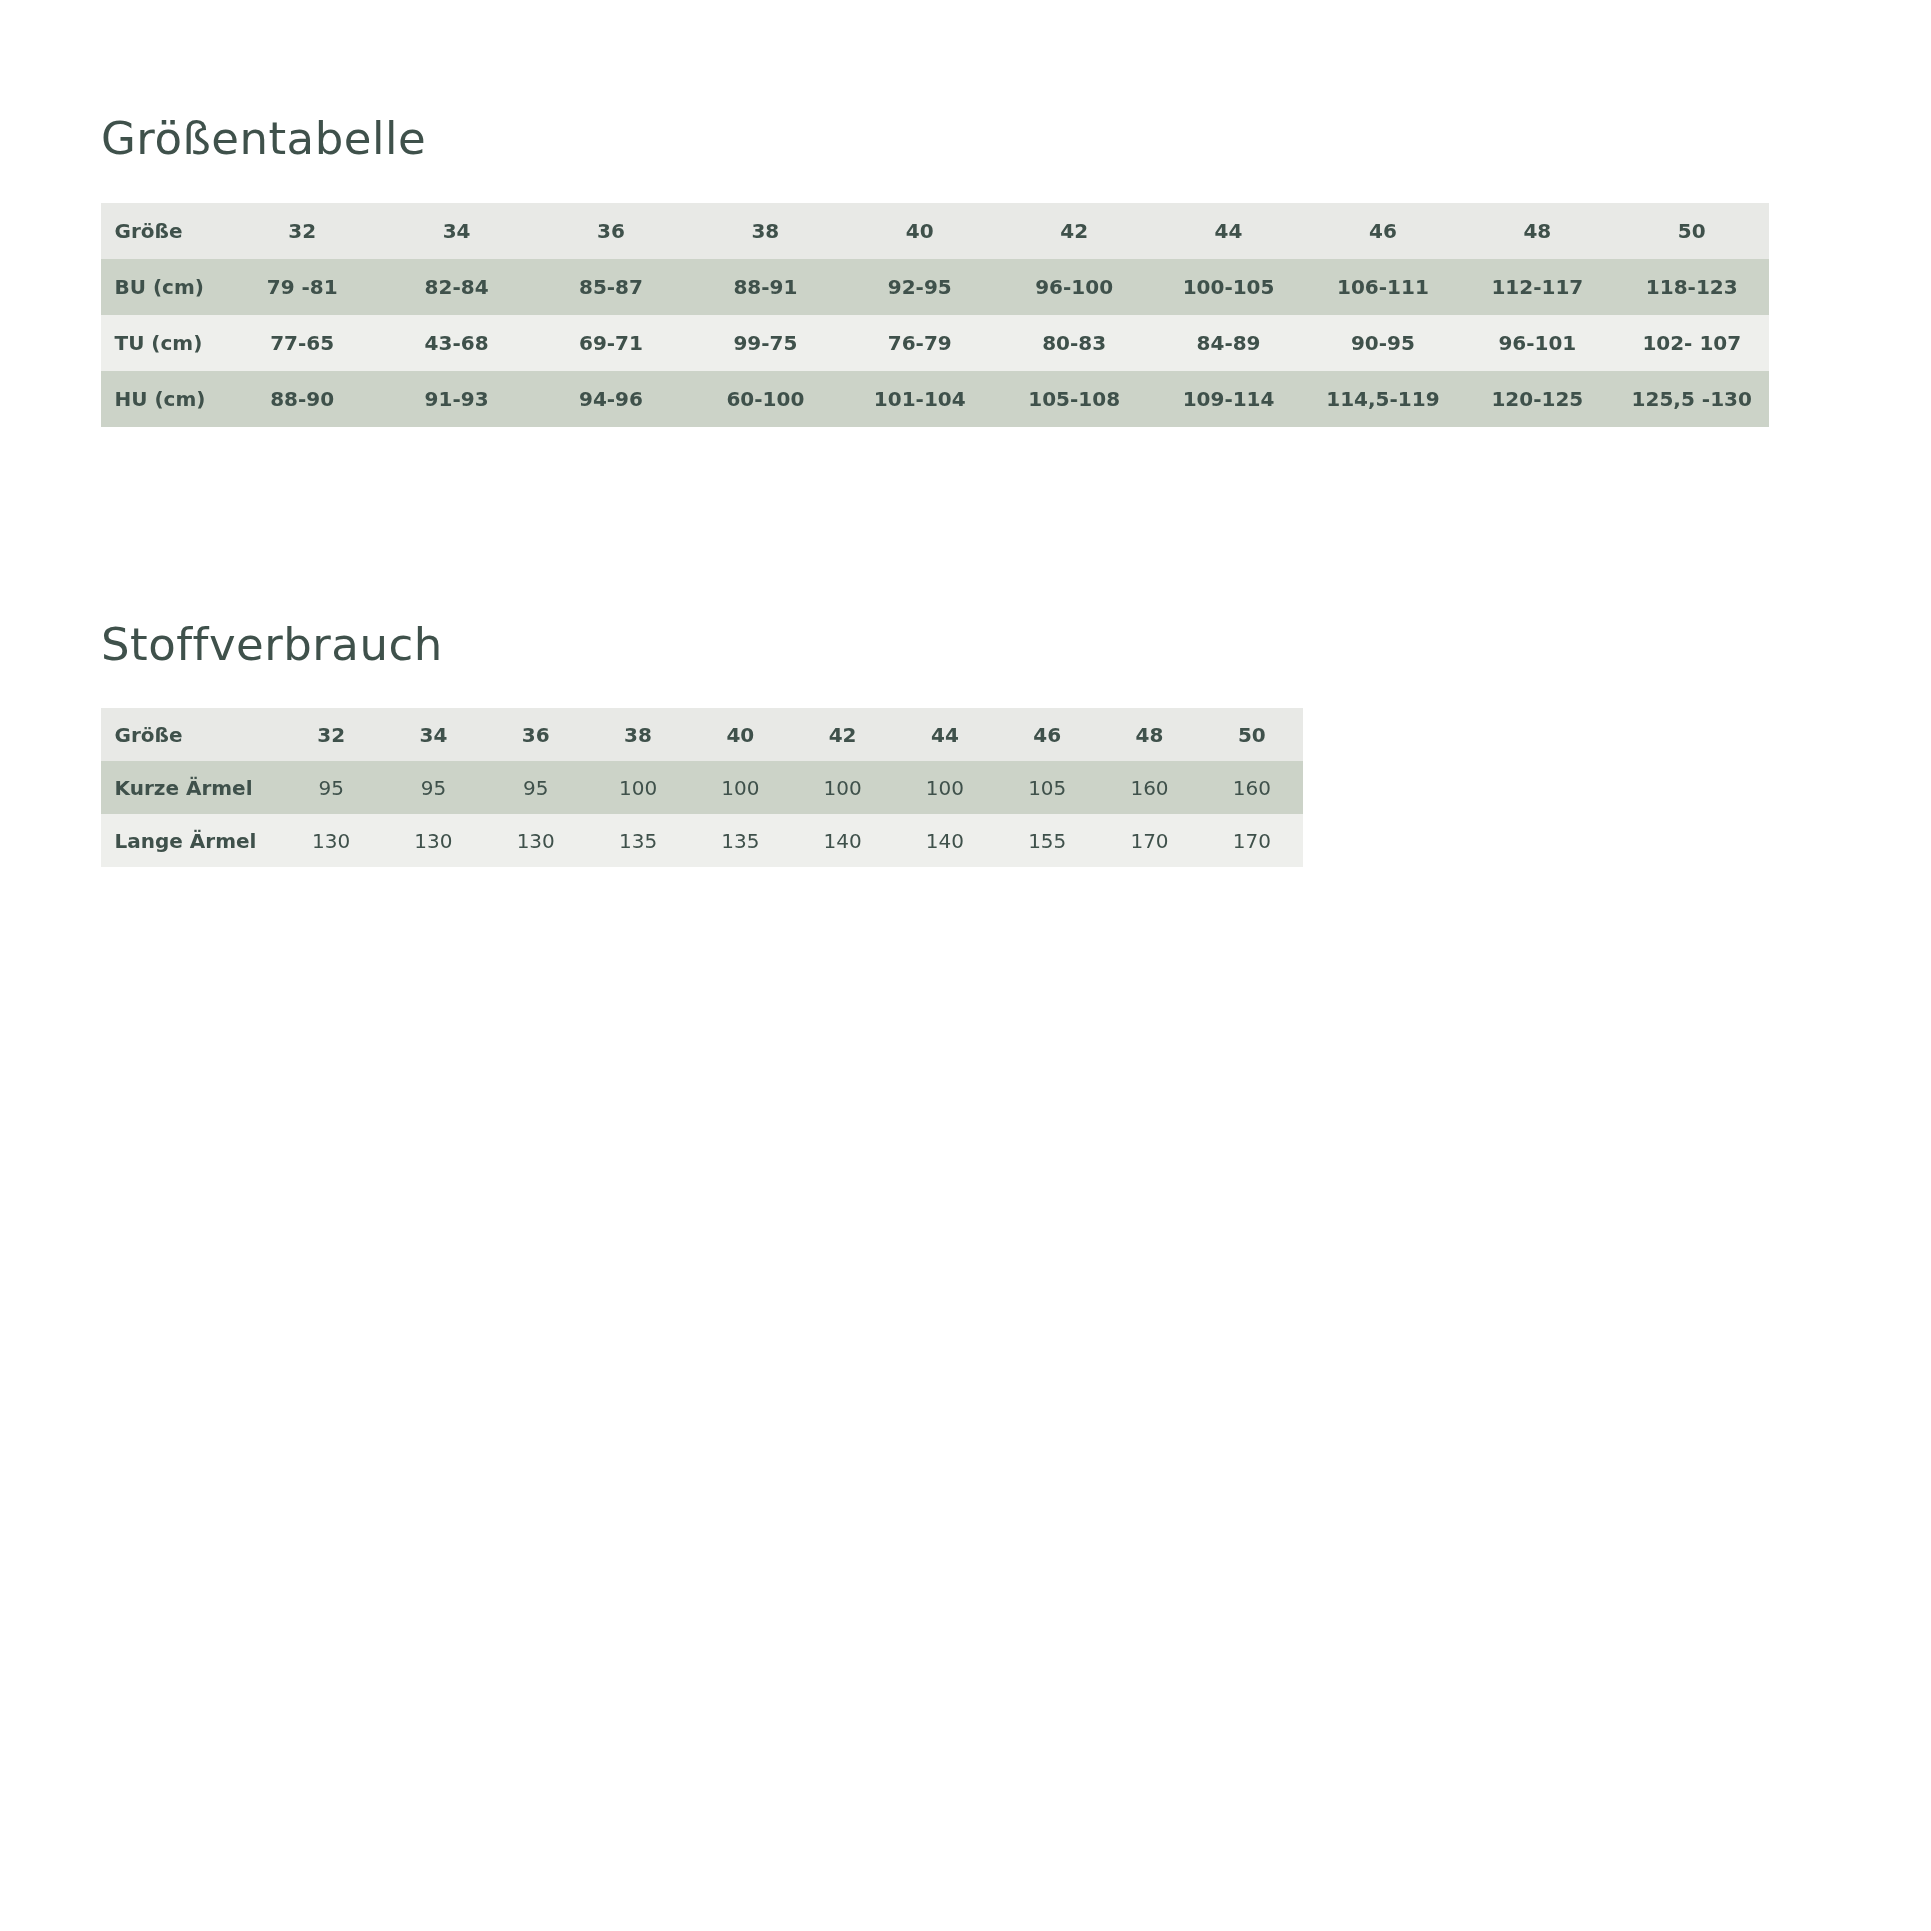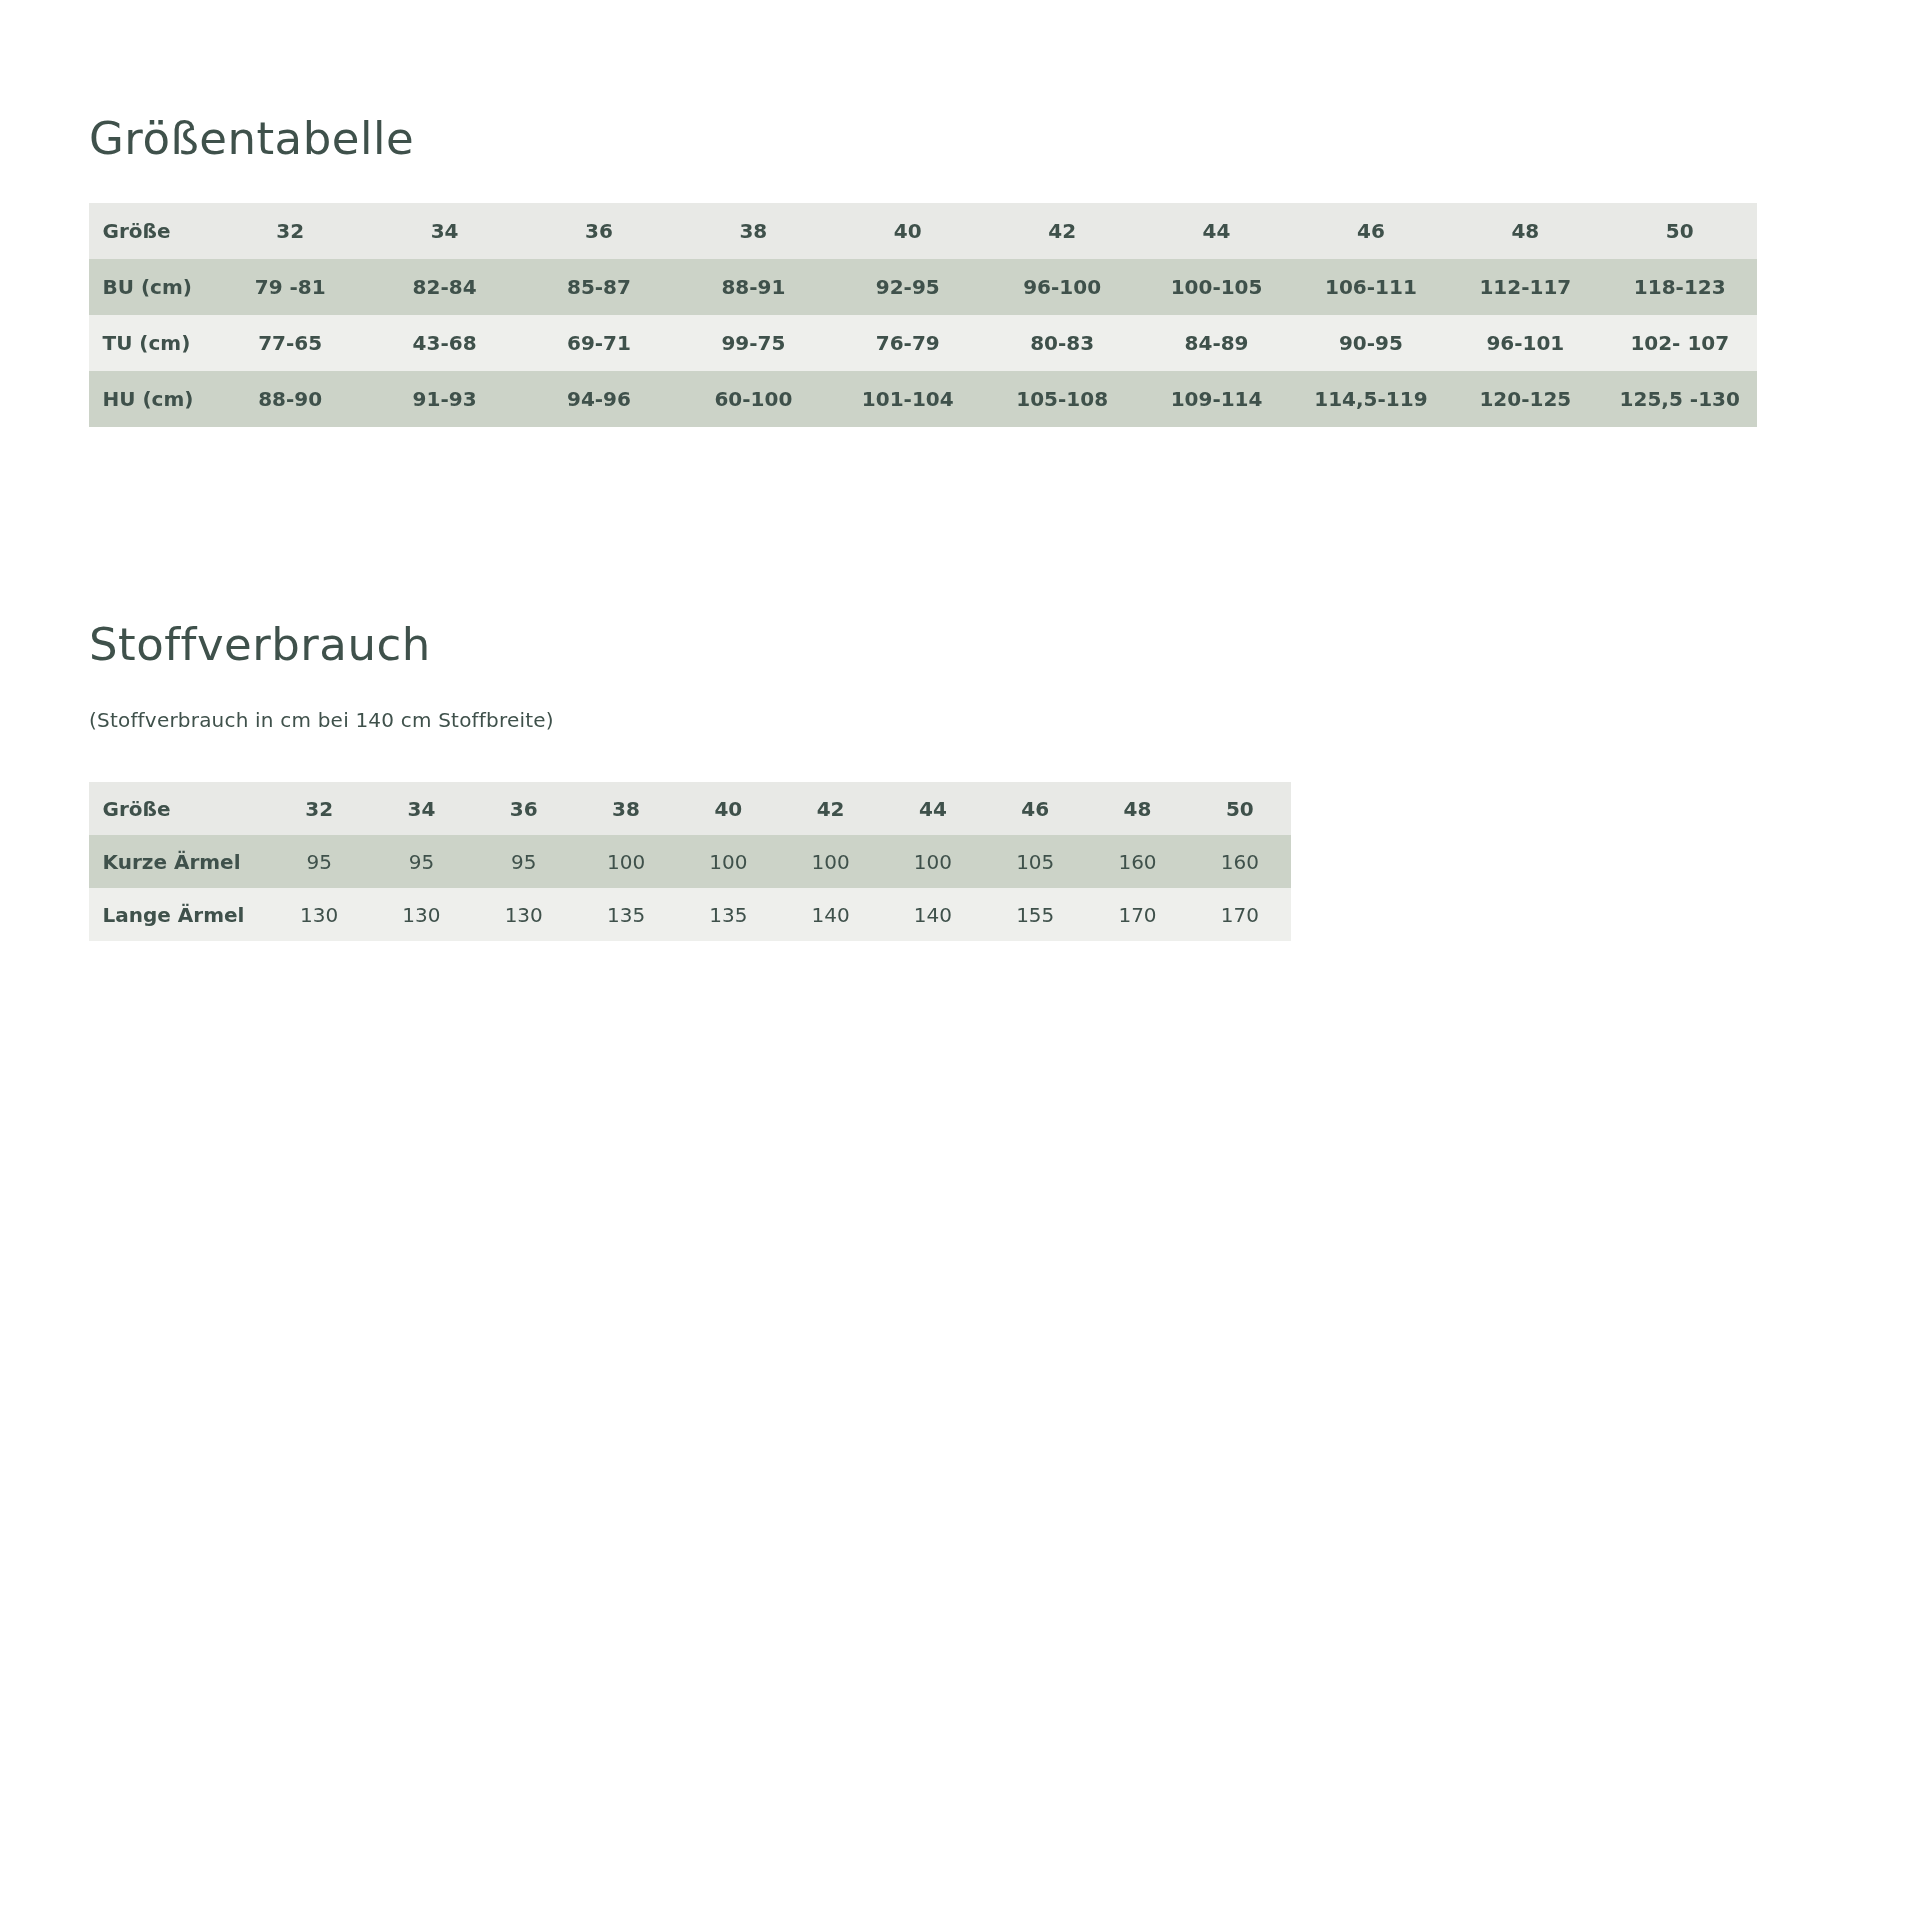--- a/index.html
+++ b/index.html
@@ -11,20 +11,21 @@
     width: 1931px;
     height: 1931px;
     font-family: "DejaVu Sans", "Liberation Sans", sans-serif;
     color: #3d4f4a;
     position: relative;
     overflow: hidden;
   }
   .page {
     padding: 114px 0 7px 89px;
     box-sizing: border-box;
+    margin-left: 12px;
   }
 
   h1.section-title {
     font-family: "DejaVu Sans", "Liberation Sans", sans-serif;
     font-size: 45px;
     font-weight: 400;
     letter-spacing: 0.5px;
     color: #3f514b;
     margin: 0 0 39px 0;
     line-height: 1.1;
@@ -168,21 +169,20 @@
         <td>114,5-119</td>
         <td>120-125</td>
         <td>125,5 -130</td>
       </tr>
     </tbody>
   </table>
 
   <div class="spacer"></div>
 
   <h1 class="section-title">Stoffverbrauch</h1>
-  <div class="subtitle">(Stoffverbrauch in cm bei 140 cm Stoffbreite)</div>
 
   <table class="fabric-table">
     <colgroup>
       <col class="label-col">
       <col span="10">
     </colgroup>
     <thead>
       <tr>
         <th class="corner">Größe</th>
         <th>32</th>

